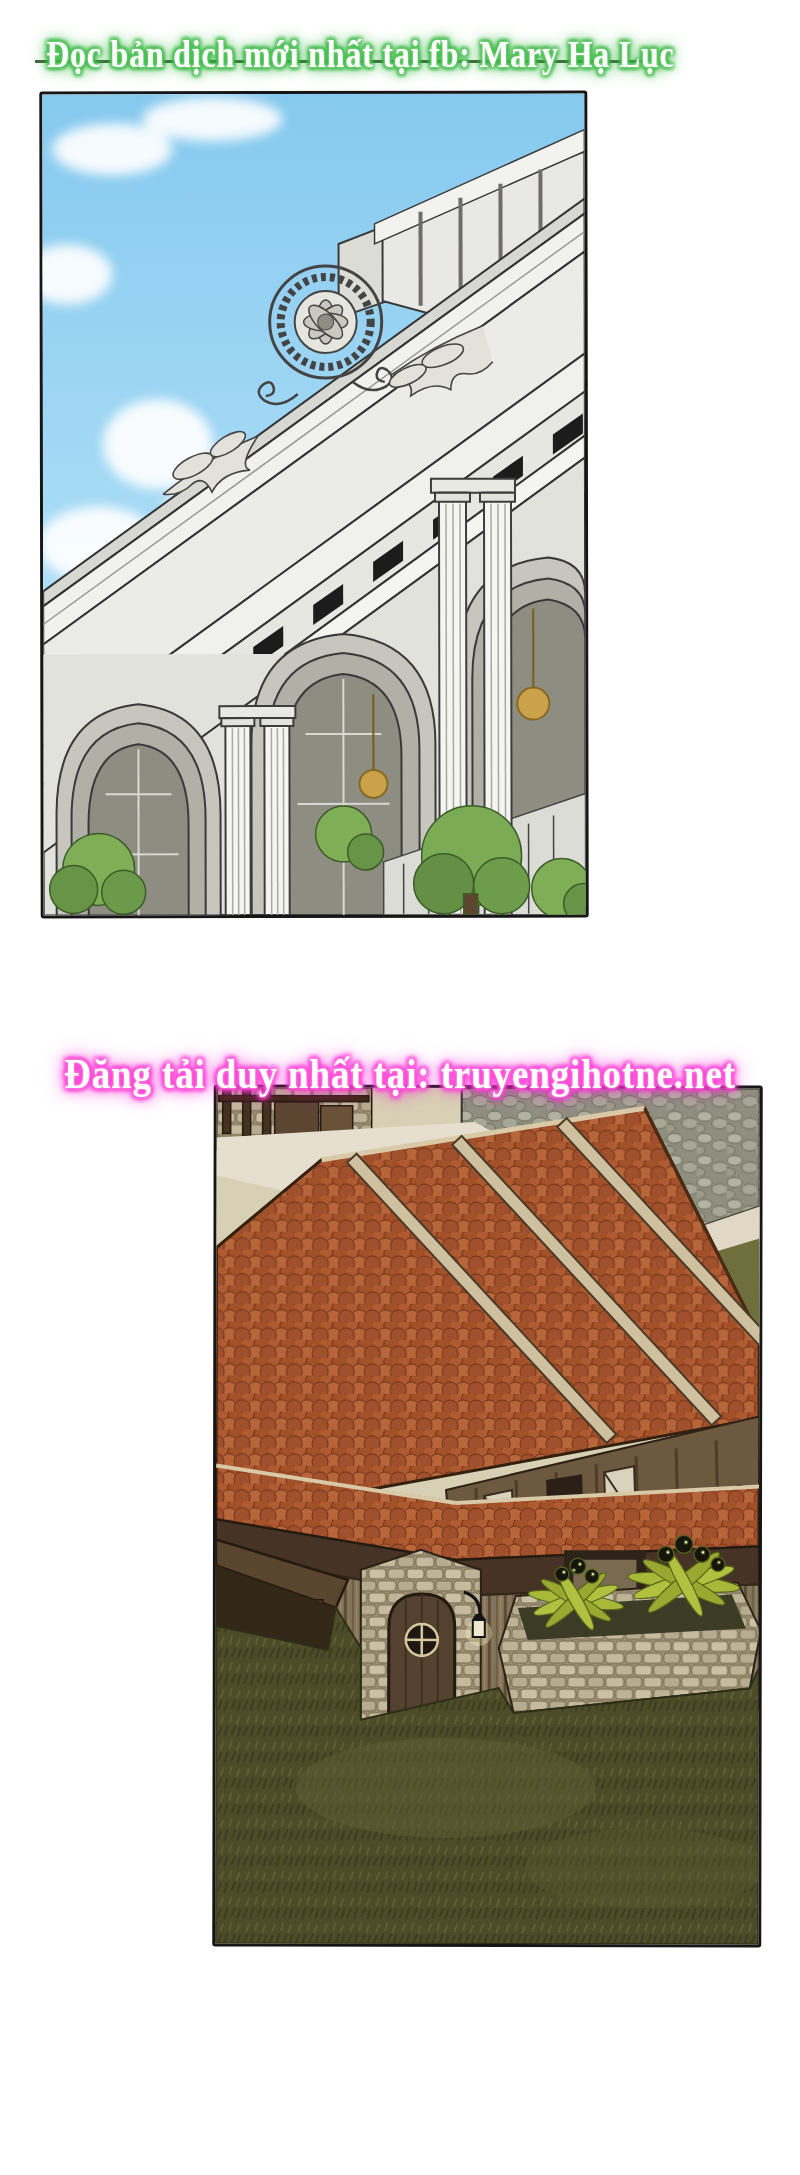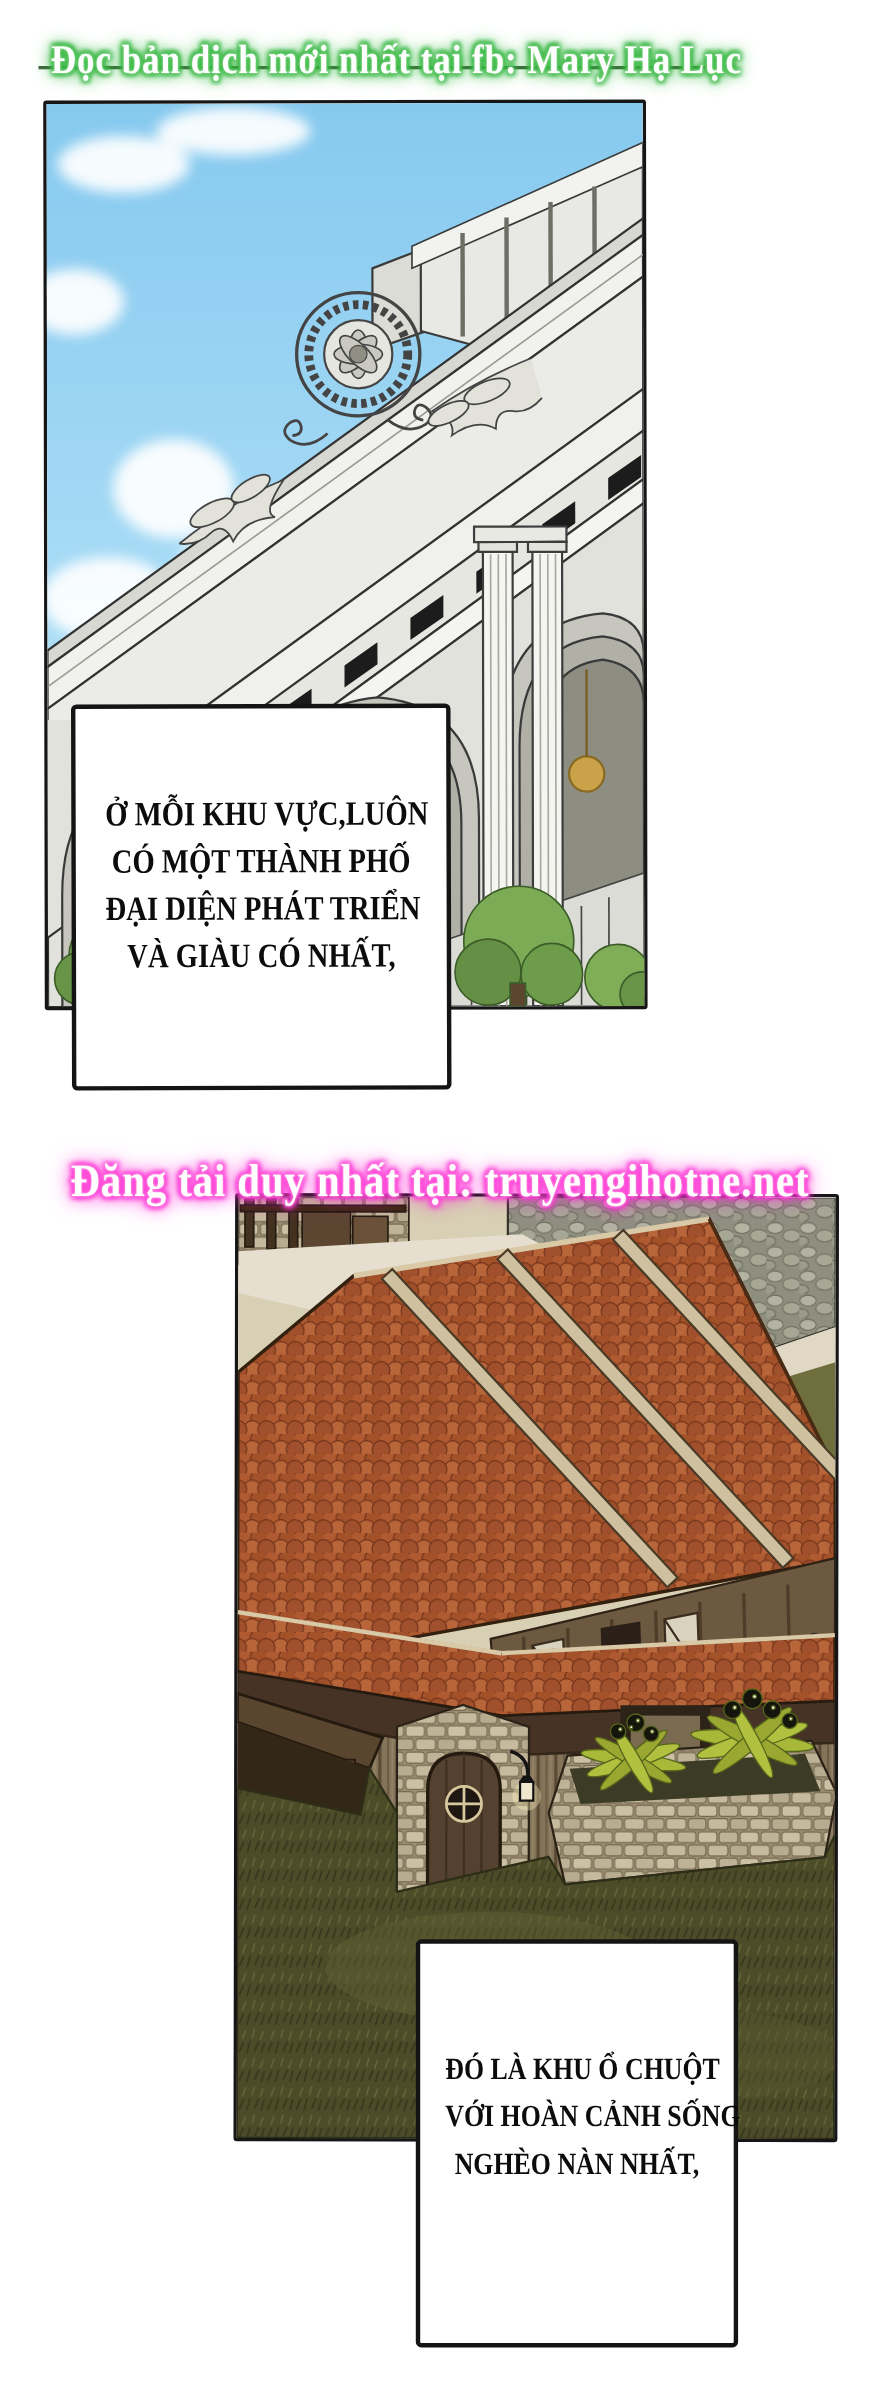--- a/index.html
+++ b/index.html
@@ -232,28 +232,20 @@
             <rect x="420" y="800" width="14" height="21" fill="#5d4630"></rect>
           </g>
         <g>
             <circle cx="518" cy="795" r="30" fill="#7fae57"></circle>
             <circle cx="540" cy="810" r="20" fill="#679446"></circle>
           </g>
       </g>
     </svg>
   </div>
 
-  <div class="speech" id="speech1">
-    <div class="txt">
-      <div>Ở MỖI KHU VỰC,LUÔN</div>
-      <div>CÓ MỘT THÀNH PHỐ</div>
-      <div>ĐẠI DIỆN PHÁT TRIỂN</div>
-      <div>VÀ GIÀU CÓ NHẤT,</div>
-    </div>
-  </div>
 
   <div class="banner banner-pink">Đăng tải duy nhất tại: truyengihotne.net</div>
 
   <div class="panel" id="panel2">
     <svg viewBox="0 0 543 856" preserveAspectRatio="none">
       <defs>
         <pattern id="tileP" width="26" height="18" patternUnits="userSpaceOnUse">
           <rect width="26" height="18" fill="#9a4826"></rect>
           <circle cx="6.5" cy="5" r="8" fill="#af5a31" stroke="#6e3018" stroke-width="1"></circle>
           <circle cx="19.5" cy="5" r="8" fill="#a35129" stroke="#6e3018" stroke-width="1"></circle>
@@ -449,21 +441,14 @@
         </g>
       </g>
 
       <path d="M0,538 L112,562 L120,520 L145,560 L145,632 L283,600 L298,625 L534,600 L543,580 L543,856 L0,856 Z" fill="url(#grassP)" stroke="#2e2e18" stroke-width="2"></path>
       <ellipse cx="230" cy="700" rx="150" ry="50" fill="#5e5e33" opacity=".5"></ellipse>
       <ellipse cx="430" cy="780" rx="120" ry="40" fill="#5a5a30" opacity=".4"></ellipse>
     </svg>
   </div>
 
 
-  <div class="speech" id="speech3">
-    <div class="txt">
-      <div>ĐÓ LÀ KHU Ổ CHUỘT</div>
-      <div>VỚI HOÀN CẢNH SỐNG</div>
-      <div>NGHÈO NÀN NHẤT,</div>
-    </div>
-  </div>
 
 </div>
 
 </body></html>

